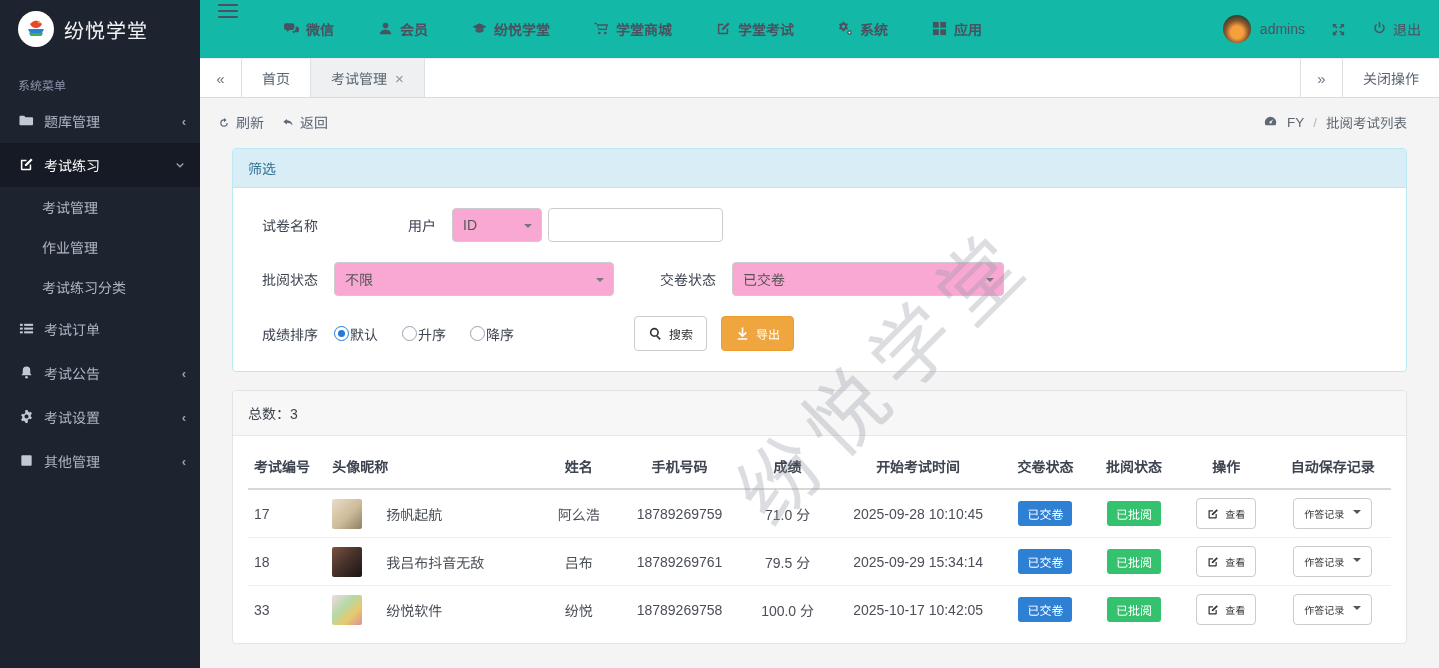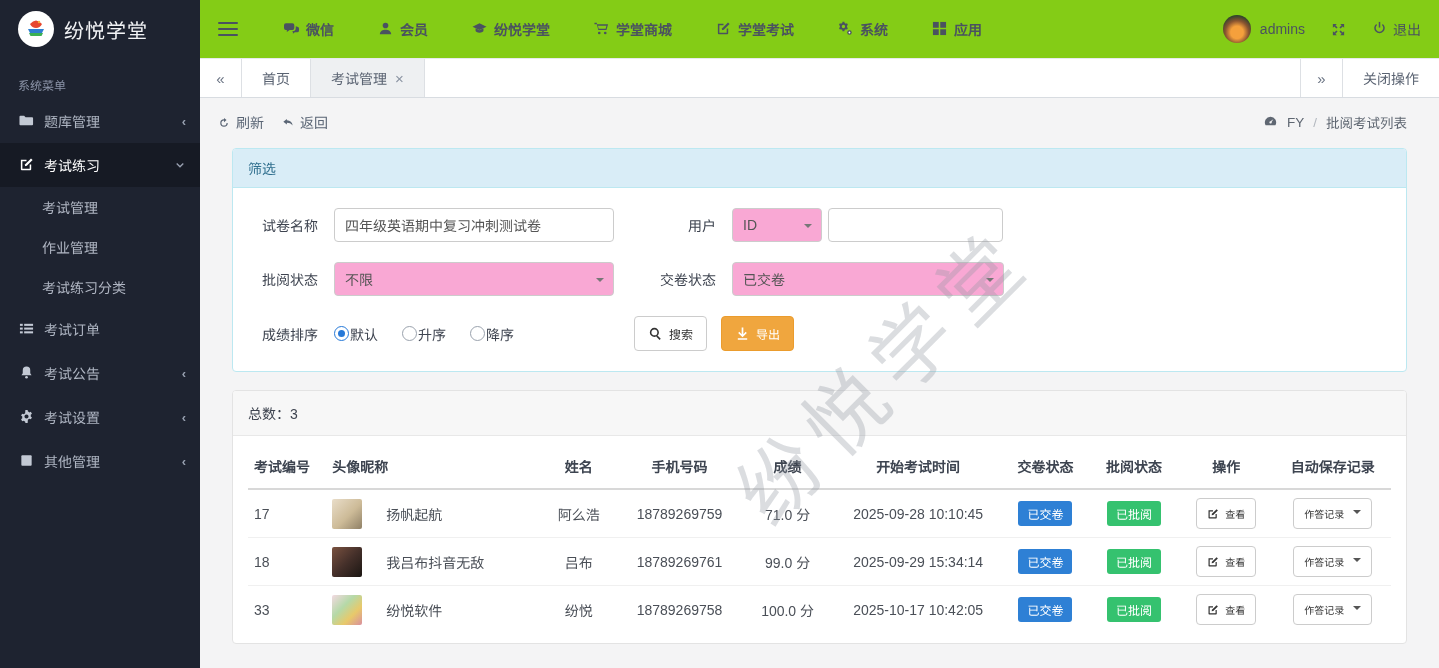--- a/index.html
+++ b/index.html
@@ -19,21 +19,21 @@
   .menu-item .chev { color:#98a0b0; font-size:13px; font-weight:bold; }
   .menu-item.active { background:#161a24; color:#fff; }
   .submenu .menu-item { padding-left:42px; height:40px; color:#b0b6c3; }
   .mi-icon { width:16px; text-align:center; color:#c3c9d4; }
   .menu-item.active .mi-icon { color:#fff; }
 
   
   .main { flex:1; display:flex; flex-direction:column; min-width:0; }
 
   
-  .topnav { height:58px; background:#84cc16; display:flex; align-items:center; padding:0 18px; gap:4px; }
+  .topnav { height:58px; background:#14b8a6; display:flex; padding:0 18px; gap:4px; }
   .hamburger { width:20px; cursor:pointer; margin-right:22px; }
   .hamburger div { height:2px; background:#4a5260; margin:4px 0; border-radius:1px; }
   .nav-item { display:flex; align-items:center; gap:7px; color:#4a5260; font-weight:600; padding:0 20px; cursor:pointer; white-space:nowrap; }
   .topnav-right { margin-left:auto; display:flex; align-items:center; gap:26px; }
   .user-chip { display:flex; align-items:center; gap:9px; cursor:pointer; color:#4a5260; }
   .avatar-sm { width:28px; height:28px; border-radius:50%; background:radial-gradient(circle at 50% 62%, #f5a03c 0 28%, #8a5430 52%, #27412c 78%, #16281c 100%); }
   .expand-btn, .logout-btn { color:#4a5260; cursor:pointer; display:flex; align-items:center; gap:6px; }
 
   
   .tabbar { height:40px; background:#fff; border-top:1px solid #e7eaee; border-bottom:1px solid #d8dce1; display:flex; align-items:stretch; color:#5a6372; }
@@ -302,21 +302,20 @@
         <span class="sep">/</span>
         <span>批阅考试列表</span>
       </div>
     </div>
 
     <section class="panel-info">
       <div class="panel-info-heading">筛选</div>
       <div class="panel-info-body">
         <div class="frow">
           <label class="flabel">试卷名称</label>
-          <input class="tin" style="width: 280px;" value="四年级英语期中复习冲刺测试卷">
           <label class="flabel l2">用户</label>
           <span class="sel" style="width:90px">
               <span>ID</span>
             </span>
           <input class="tin" style="width: 175px; margin-left: 6px;" value="">
         </div>
         <div class="frow">
           <label class="flabel">批阅状态</label>
           <span class="sel" style="width:280px">
               <span>不限</span>
@@ -421,21 +420,21 @@
             <tr>
               <td class="al">18</td>
               <td class="al">
                   <span class="nick-cell">
                     <span class="avatar-cell av-2"></span>
                     <span>我吕布抖音无敌</span>
                   </span>
                 </td>
               <td>吕布</td>
               <td>18789269761</td>
-              <td>99.0 分</td>
+              <td>79.5 分</td>
               <td>2025-09-29 15:34:14</td>
               <td><span class="badge badge-blue">已交卷</span></td>
               <td><span class="badge badge-green">已批阅</span></td>
               <td><button class="btn btn-xs">
                     <span><svg class="ic sm" viewBox="0 0 16 16">
                         <path d="M2 3h6v1.6H3.6v7.8h7.8V8H13v5a1 1 0 0 1-1 1H3a1 1 0 0 1-1-1z"></path>
                         <path d="M6.6 7.7 12.8 1.5l1.7 1.7-6.2 6.2-2.1.4z"></path>
                       </svg></span>
                     <span>查看</span>
                   </button></td>

